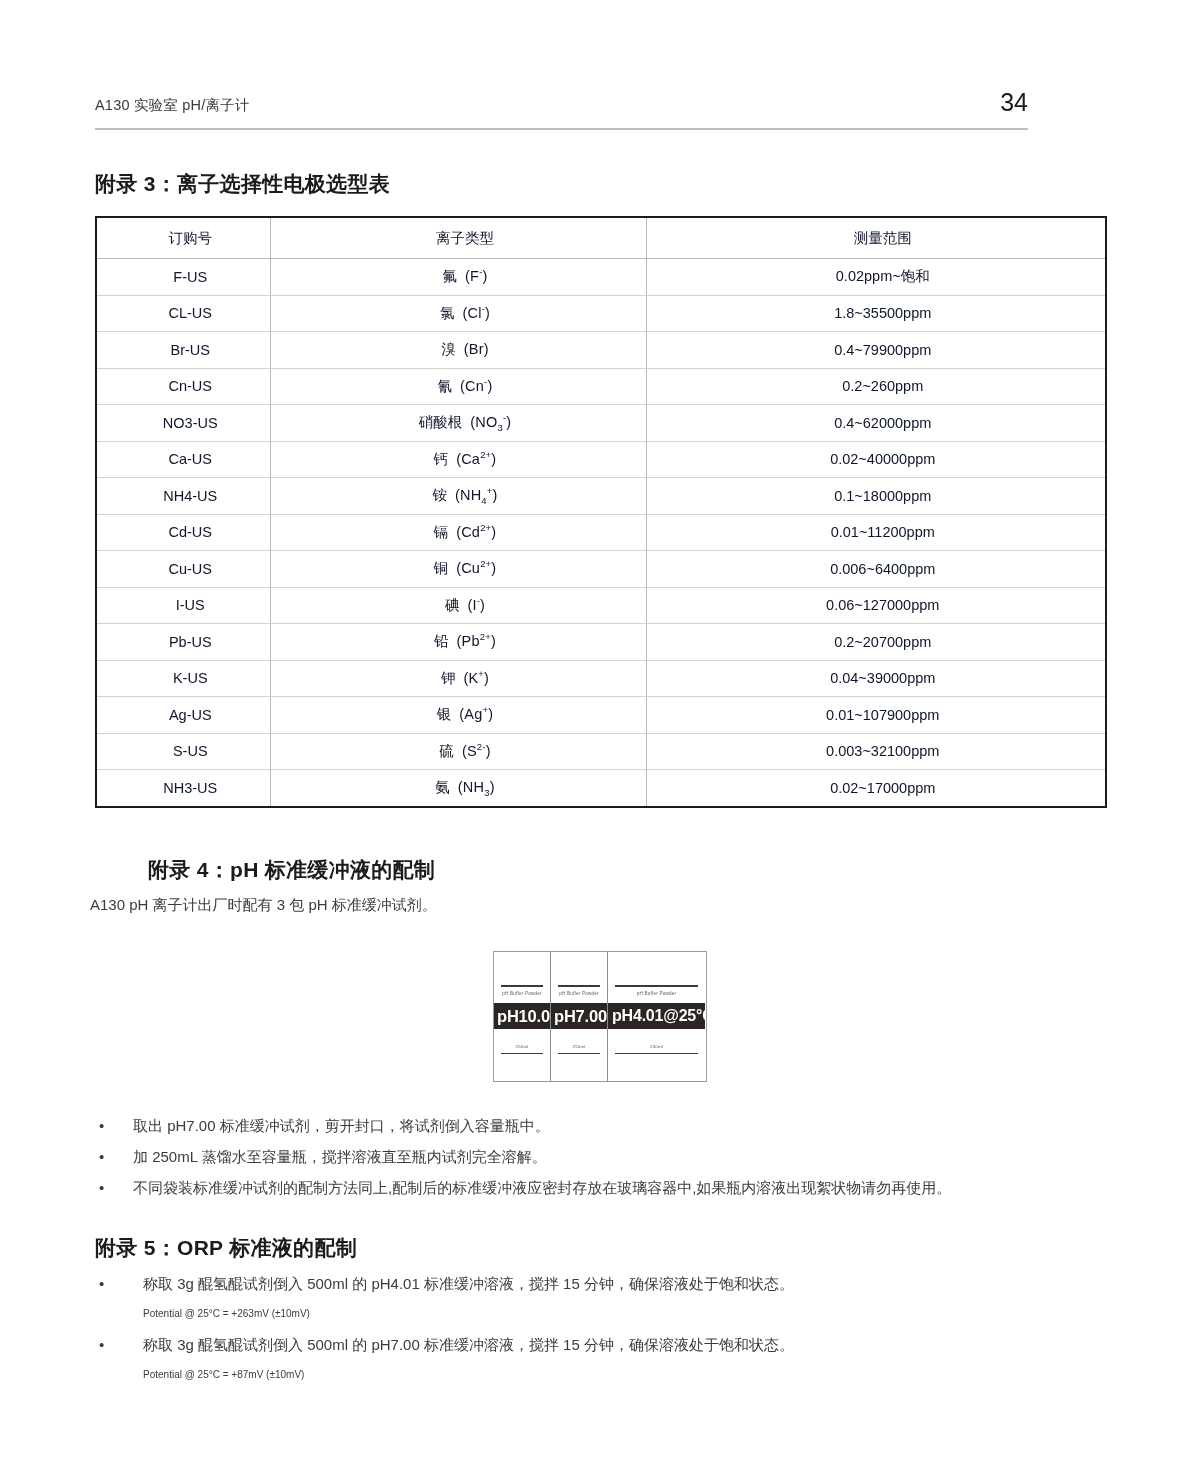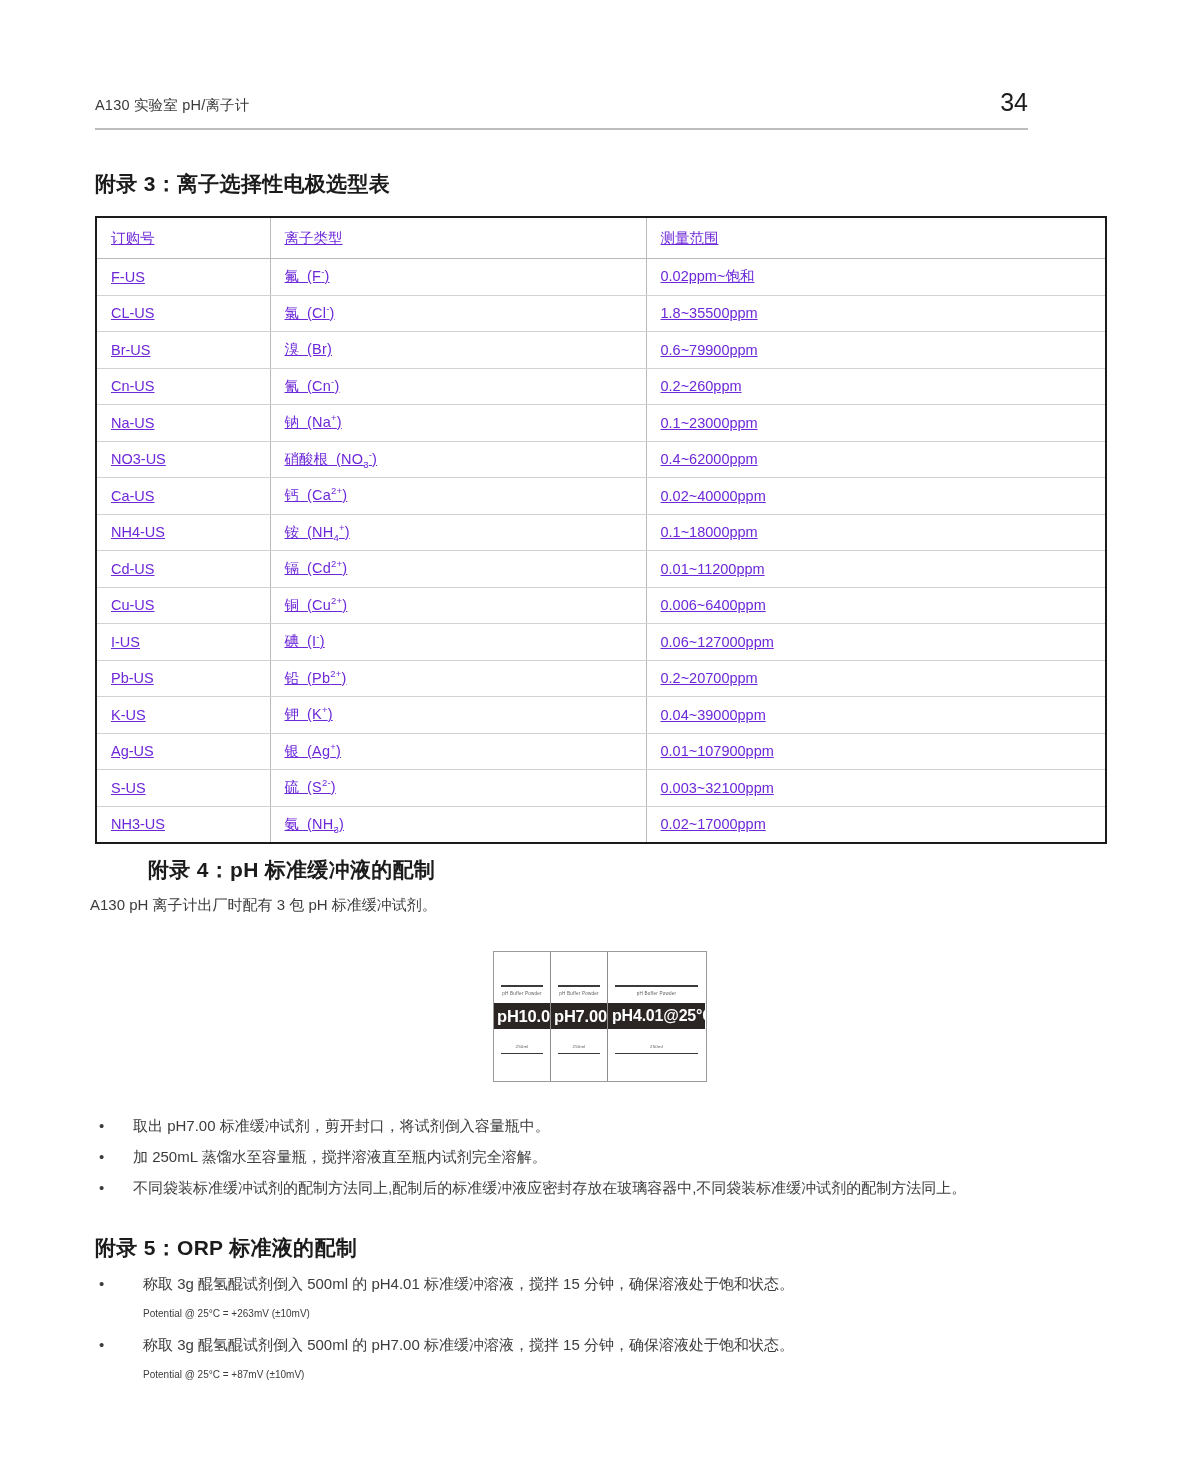--- a/index.html
+++ b/index.html
@@ -88,28 +88,27 @@
     background: #fff;
   }
   .ise-table col.c1 { width: 174px; }
   .ise-table col.c2 { width: 376px; }
   .ise-table col.c3 { width: 460px; }
   .ise-table th, .ise-table td {
     height: 35.5px;
     padding: 0 0 0 14px;
     font-size: 14.5px;
     font-weight: 400;
-    color: #6d28d9;
-    text-align: left;
+    color: #0f172a;
+    text-align: center;
     vertical-align: middle;
     border-right: 1px solid #b9b9b9;
     border-bottom: 1px solid #d2d2d2;
     overflow: hidden;
     white-space: nowrap;
-    text-decoration: underline;
   }
   .ise-table th:last-child, .ise-table td:last-child { border-right: none; }
   .ise-table thead th { height: 40px; border-bottom: 1px solid #b9b9b9; }
   .ise-table tbody tr:last-child td { border-bottom: none; }
   .ise-table td.ion sup, .ise-table td.ion sub {
     font-size: 9.5px;
     line-height: 0;
   }
   .ion-paren { letter-spacing: .2px; }
 
@@ -248,31 +247,26 @@
           <td>0.02ppm~饱和</td>
         </tr>
         <tr>
           <td>CL-US</td>
           <td class="ion">氯&nbsp;&nbsp;<span class="ion-paren">(Cl<sup class="sup-sm">-</sup>)</span></td>
           <td>1.8~35500ppm</td>
         </tr>
         <tr>
           <td>Br-US</td>
           <td class="ion">溴&nbsp;&nbsp;<span class="ion-paren">(Br)</span></td>
-          <td>0.6~79900ppm</td>
+          <td>0.4~79900ppm</td>
         </tr>
         <tr>
           <td>Cn-US</td>
           <td class="ion">氰&nbsp;&nbsp;<span class="ion-paren">(Cn<sup class="sup-sm">-</sup>)</span></td>
           <td>0.2~260ppm</td>
-        </tr>
-        <tr>
-          <td>Na-US</td>
-          <td class="ion">钠&nbsp;&nbsp;<span class="ion-paren">(Na<sup class="sup-sm">+</sup>)</span></td>
-          <td>0.1~23000ppm</td>
         </tr>
         <tr>
           <td>NO3-US</td>
           <td class="ion">硝酸根&nbsp;&nbsp;<span class="ion-paren">(NO<sub class="sub-sm">3</sub><sup class="sup-sm">-</sup>)</span></td>
           <td>0.4~62000ppm</td>
         </tr>
         <tr>
           <td>Ca-US</td>
           <td class="ion">钙&nbsp;&nbsp;<span class="ion-paren">(Ca<sup class="sup-sm">2+</sup>)</span></td>
           <td>0.02~40000ppm</td>
@@ -362,21 +356,21 @@
       <div class="bullet-row">
         <span class="bullet-dot">•</span>
         <span class="bullet-text">取出 pH7.00 标准缓冲试剂，剪开封口，将试剂倒入容量瓶中。</span>
       </div>
       <div class="bullet-row">
         <span class="bullet-dot">•</span>
         <span class="bullet-text">加 250mL 蒸馏水至容量瓶，搅拌溶液直至瓶内试剂完全溶解。</span>
       </div>
       <div class="bullet-row">
         <span class="bullet-dot">•</span>
-        <span class="bullet-text">不同袋装标准缓冲试剂的配制方法同上,配制后的标准缓冲液应密封存放在玻璃容器中,不同袋装标准缓冲试剂的配制方法同上。</span>
+        <span class="bullet-text">不同袋装标准缓冲试剂的配制方法同上,配制后的标准缓冲液应密封存放在玻璃容器中,如果瓶内溶液出现絮状物请勿再使用。</span>
       </div>
     </div>
 
   <div class="section-title" style="left:95px; top:1234px;">附录 5：ORP 标准液的配制</div>
 
   <div class="bullets orp-list" id="a5-bullets" style="top:1268px;">
       <div class="bullet-row">
         <span class="bullet-dot">•</span>
         <span class="bullet-text">称取 3g 醌氢醌试剂倒入 500ml 的 pH4.01 标准缓冲溶液，搅拌 15 分钟，确保溶液处于饱和状态。</span>
         <span class="orp-sub">Potential @ 25°C = +263mV (±10mV)</span>

